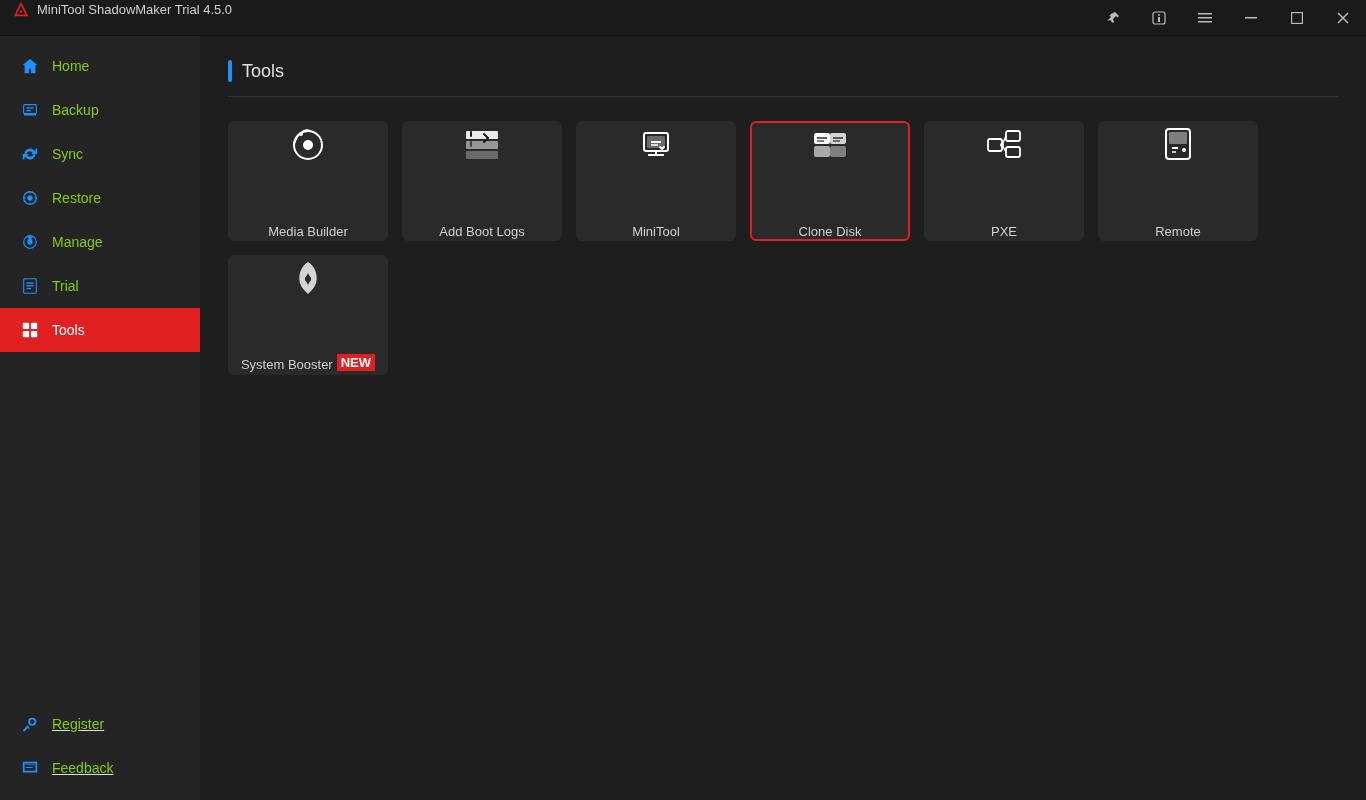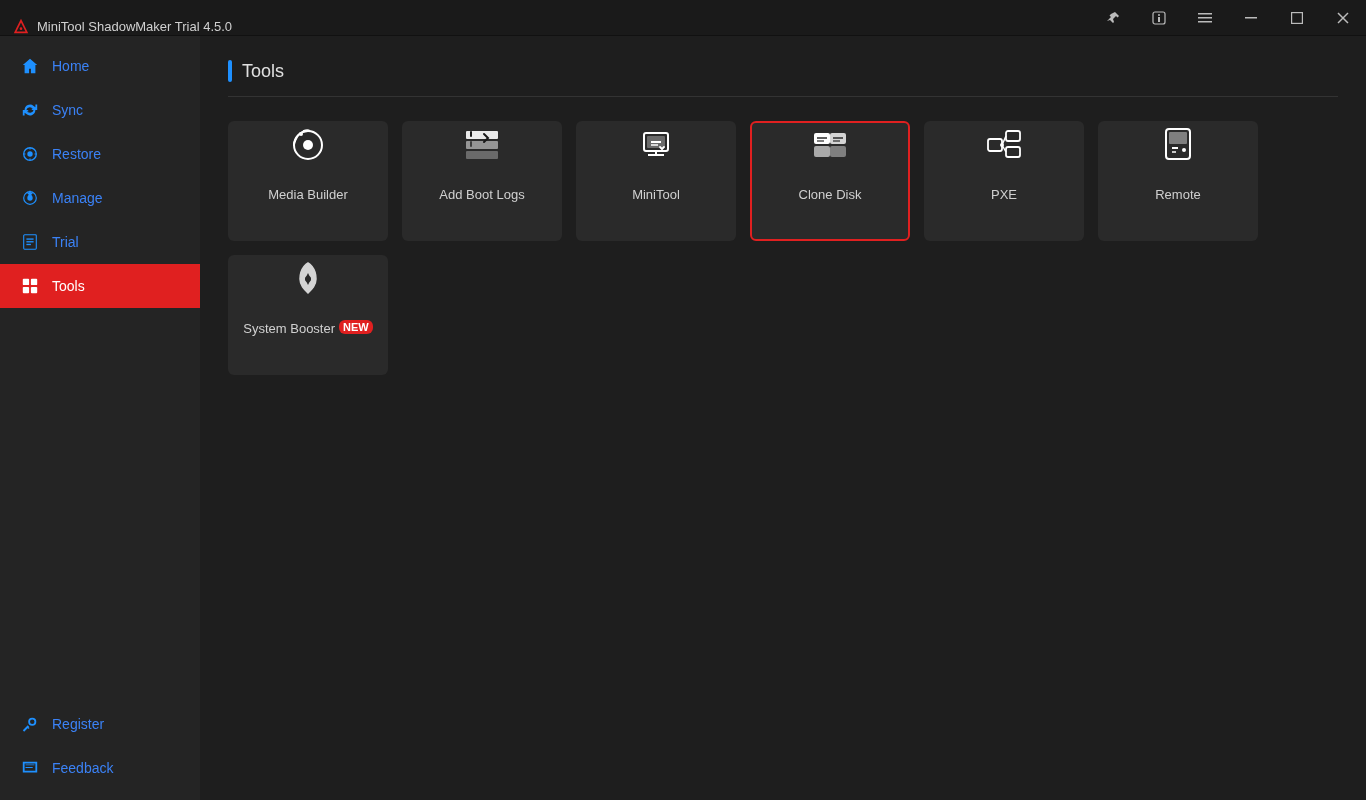--- a/index.html
+++ b/index.html
@@ -11,21 +11,21 @@
       color: #e0e0e0;
       overflow: hidden;
       user-select: none;
     }
 
     
     #titlebar {
       background: #1a1a1a;
       height: 36px;
       display: flex;
-      align-items: flex-end;
+      align-items: flex-start;
       padding: 0 12px;
       border-bottom: 1px solid #111;
       position: relative;
     }
     #titlebar-logo {
       display: flex;
       align-items: center;
       gap: 7px;
       font-size: 13px;
       color: #d0d0d0;
@@ -69,40 +69,41 @@
       flex-direction: column;
       padding-top: 8px;
     }
     .nav-item {
       display: flex;
       align-items: center;
       gap: 12px;
       padding: 12px 20px;
       cursor: pointer;
       font-size: 14px;
-      color: #3b82f6;
+      color: #84cc16;
       border-radius: 0;
     }
     .nav-item.active {
       background: #e02020;
       color: #fff;
     }
     .nav-icon {
       width: 20px;
       height: 20px;
       display: flex;
       align-items: center;
       justify-content: center;
       flex-shrink: 0;
     }
     .nav-icon svg { width: 18px; height: 18px; }
 
     .sidebar-bottom {
       margin-top: auto;
       padding-bottom: 10px;
+      text-decoration: underline;
     }
 
     
     #content {
       flex: 1;
       background: #1e1e1e;
       padding: 24px 28px;
       overflow: auto;
     }
 
@@ -134,22 +135,22 @@
       gap: 14px;
     }
     .tool-card {
       width: 160px;
       height: 120px;
       background: #2a2a2a;
       border-radius: 6px;
       display: flex;
       flex-direction: column;
       align-items: center;
-      justify-content: flex-start;
-      gap: 20px;
+      justify-content: space-between;
+      gap: 12px;
       cursor: pointer;
       border: 2px solid transparent;
       transition: border-color 0.15s, background 0.15s;
     }
     .tool-card.selected {
       border-color: #e02020;
     }
     .tool-card-icon {
       width: 44px;
       height: 44px;
@@ -165,23 +166,23 @@
     .tool-card-label {
       font-size: 13px;
       color: #d0d0d0;
       text-align: center;
     }
 
     
     .new-badge {
       background: #e02020;
       color: #fff;
-      font-size: 11px;
+      font-size: 13px;
       padding: 1px 4px;
-      border-radius: 6px;
+      border-radius: 0;
       font-weight: bold;
       position: relative;
       top: -2px;
       margin-left: 4px;
     }
     .tool-card-label-row {
       display: flex;
       align-items: center;
       justify-content: center;
     }
@@ -246,20 +247,31 @@
     <span class="nav-icon">
             <svg viewBox="0 0 20 20" fill="#1e90ff">
               <path d="M10 2L2 9h2v9h5v-5h2v5h5V9h2L10 2z"></path>
             </svg>
           </span>
     <span>Home</span>
   </div>
         <div class="nav-item">
     <span class="nav-icon">
             <svg viewBox="0 0 20 20" fill="#1e90ff">
+              <rect x="3" y="4" width="14" height="10" rx="1" stroke="#1e90ff" stroke-width="1.2" fill="none"></rect>
+              <rect x="6" y="7" width="8" height="1.5" fill="#1e90ff"></rect>
+              <rect x="6" y="10" width="5" height="1.5" fill="#1e90ff"></rect>
+              <rect x="3" y="14" width="14" height="2" rx="1" fill="#1e90ff"></rect>
+            </svg>
+          </span>
+    <span>Backup</span>
+  </div>
+        <div class="nav-item">
+    <span class="nav-icon">
+            <svg viewBox="0 0 20 20" fill="#1e90ff">
               <path d="M4 10a6 6 0 0 1 10-4.47L16 7V4h2v6h-6V8l1.7 1.7A4 4 0 0 0 6 10H4zm12 0a6 6 0 0 1-10 4.47L4 13v3H2v-6h6v2l-1.7-1.7A4 4 0 0 0 14 10h2z"></path>
             </svg>
           </span>
     <span>Sync</span>
   </div>
         <div class="nav-item">
     <span class="nav-icon">
             <svg viewBox="0 0 20 20" fill="#1e90ff">
               <circle cx="10" cy="10" r="7" stroke="#1e90ff" stroke-width="1.5" fill="none"></circle>
               <circle cx="10" cy="10" r="3" fill="#1e90ff"></circle>

